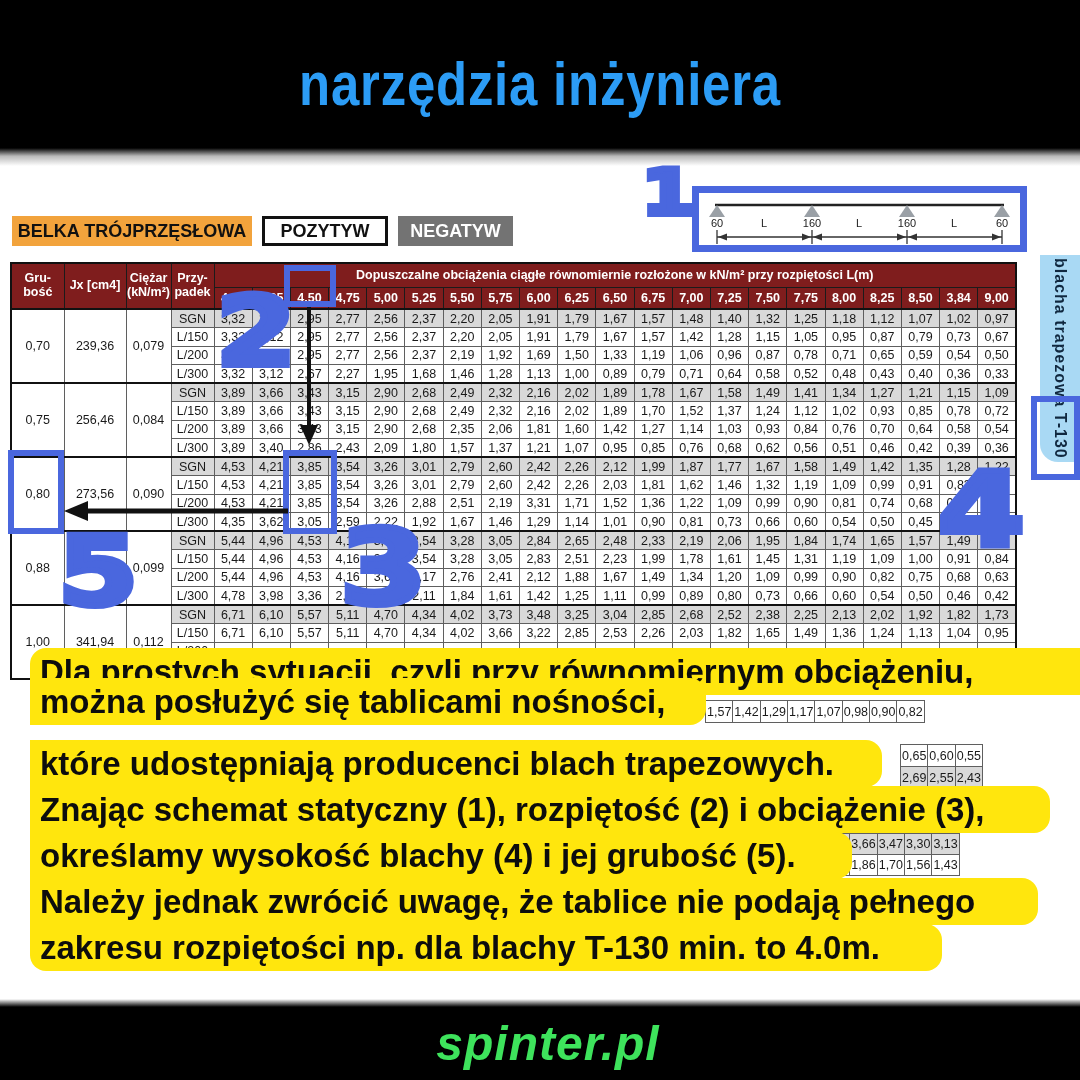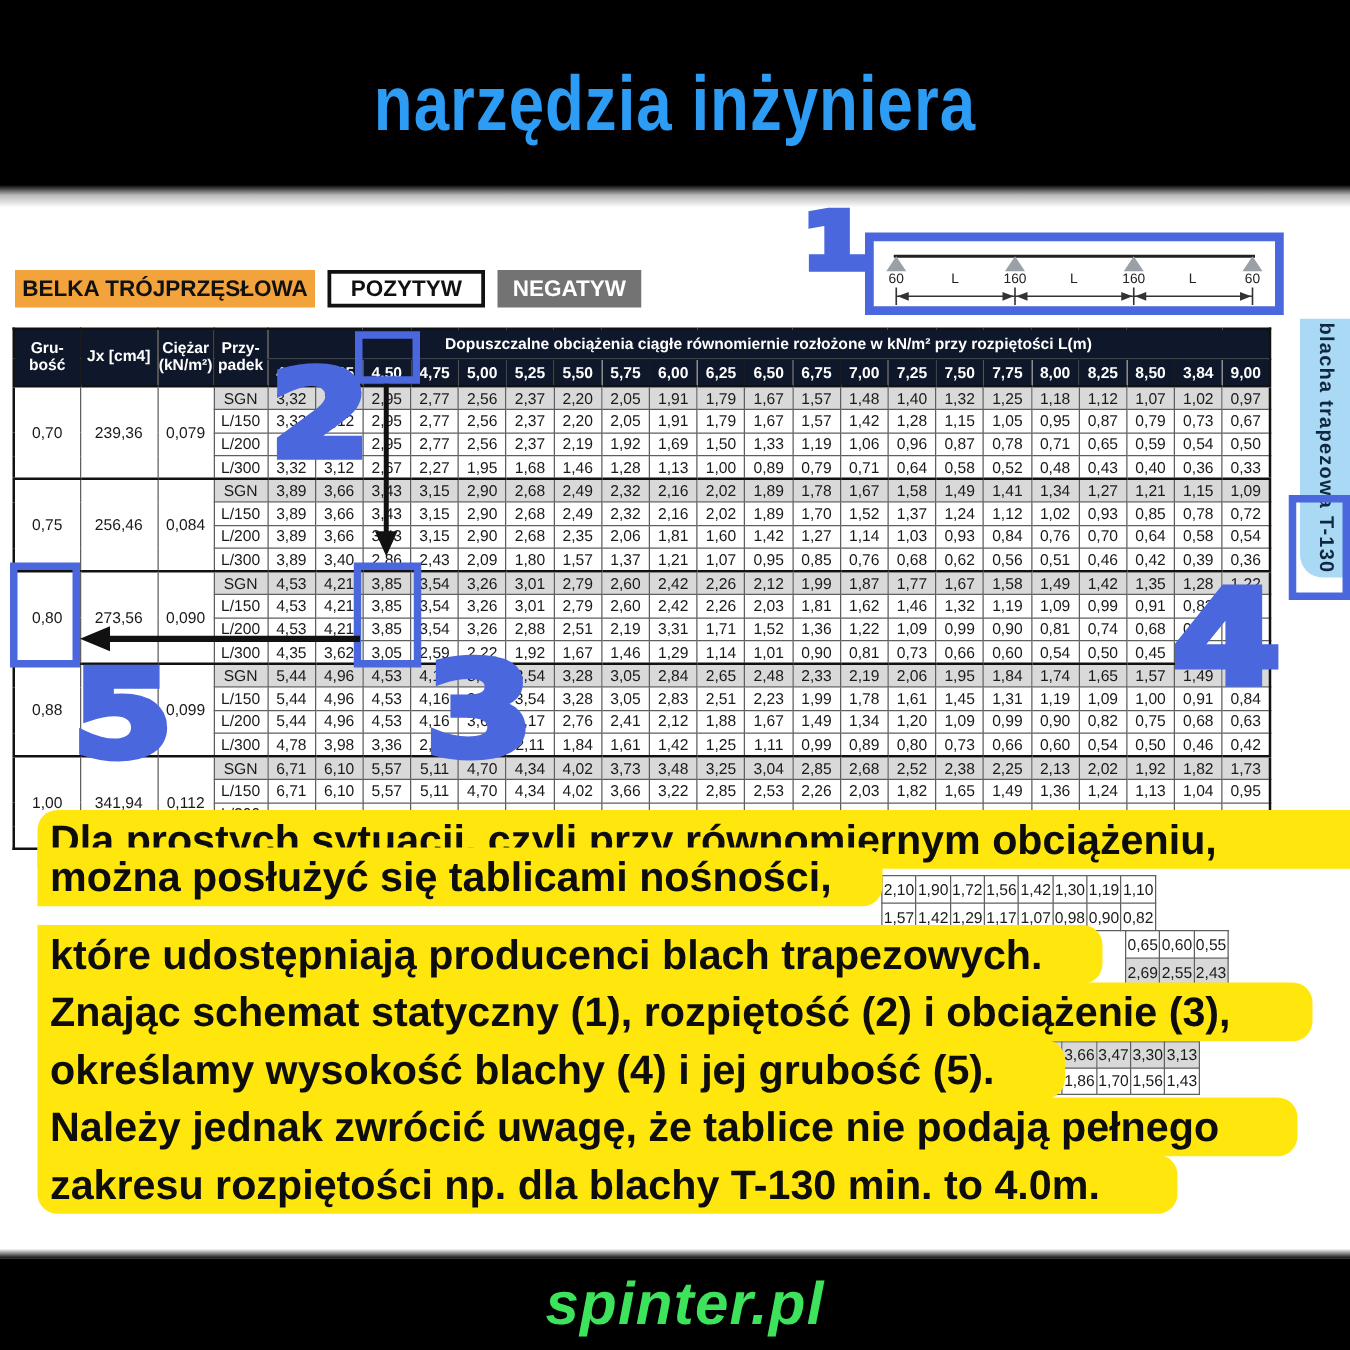--- a/index.html
+++ b/index.html
@@ -26,21 +26,21 @@
   .cat-poz{left:250px;width:126px;background:#fff;color:#111;border:3px solid #111;line-height:24px;}
   .cat-neg{left:386px;width:115px;background:#737373;color:#fff;}
 
   
   #tbl-wrap{position:absolute;left:10px;top:262px;width:1007px;}
   table.lt{border-collapse:collapse;table-layout:fixed;width:1007px;
            font-family:"Liberation Sans",sans-serif;}
   table.lt td,table.lt th{border:1px solid #5f5f5f;text-align:center;padding:0;overflow:hidden;
            font-size:12.5px;color:#1a1a1a;white-space:nowrap;}
   table.lt{border:2px solid #111;}
-  table.lt thead th{background:#0f172a;color:#fff;border-color:#1b1b1b;}
+  table.lt thead th{background:#7f1d1d;color:#fff;border-color:#1b1b1b;}
   tr.hrow1{height:24px;} tr.hrow2{height:22px;}
   th.corner{font-size:13px;font-weight:700;white-space:pre-line;line-height:1.1;}
   th.span-title{font-size:10.5px;font-weight:700;text-align:center;}
   th.sp{font-size:13.5px;font-weight:700;}
   tbody tr{height:18.5px;}
   td.idc{background:#fff;font-size:13px;}
   td.case{font-size:11px;background:#fff;}
   tr.sgn td{background:#d9d9d9;}
   tr.sgn td.idc{background:#fff;}
   tr.gtop td{border-top:2px solid #111;}
@@ -688,30 +688,20 @@
           <col style="width:39px">
           <col style="width:39px">
           <col style="width:39px">
           <col style="width:39px">
           <col style="width:39px">
           <col style="width:39px">
           <col style="width:39px">
         </colgroup>
         <tbody>
           <tr class="" style="height:22px">
-            <td>2,10</td>
-            <td>1,90</td>
-            <td>1,72</td>
-            <td>1,56</td>
-            <td>1,42</td>
-            <td>1,30</td>
-            <td>1,19</td>
-            <td>1,10</td>
-          </tr>
-          <tr class="" style="height:22px">
             <td>1,57</td>
             <td>1,42</td>
             <td>1,29</td>
             <td>1,17</td>
             <td>1,07</td>
             <td>0,98</td>
             <td>0,90</td>
             <td>0,82</td>
           </tr>
         </tbody>

